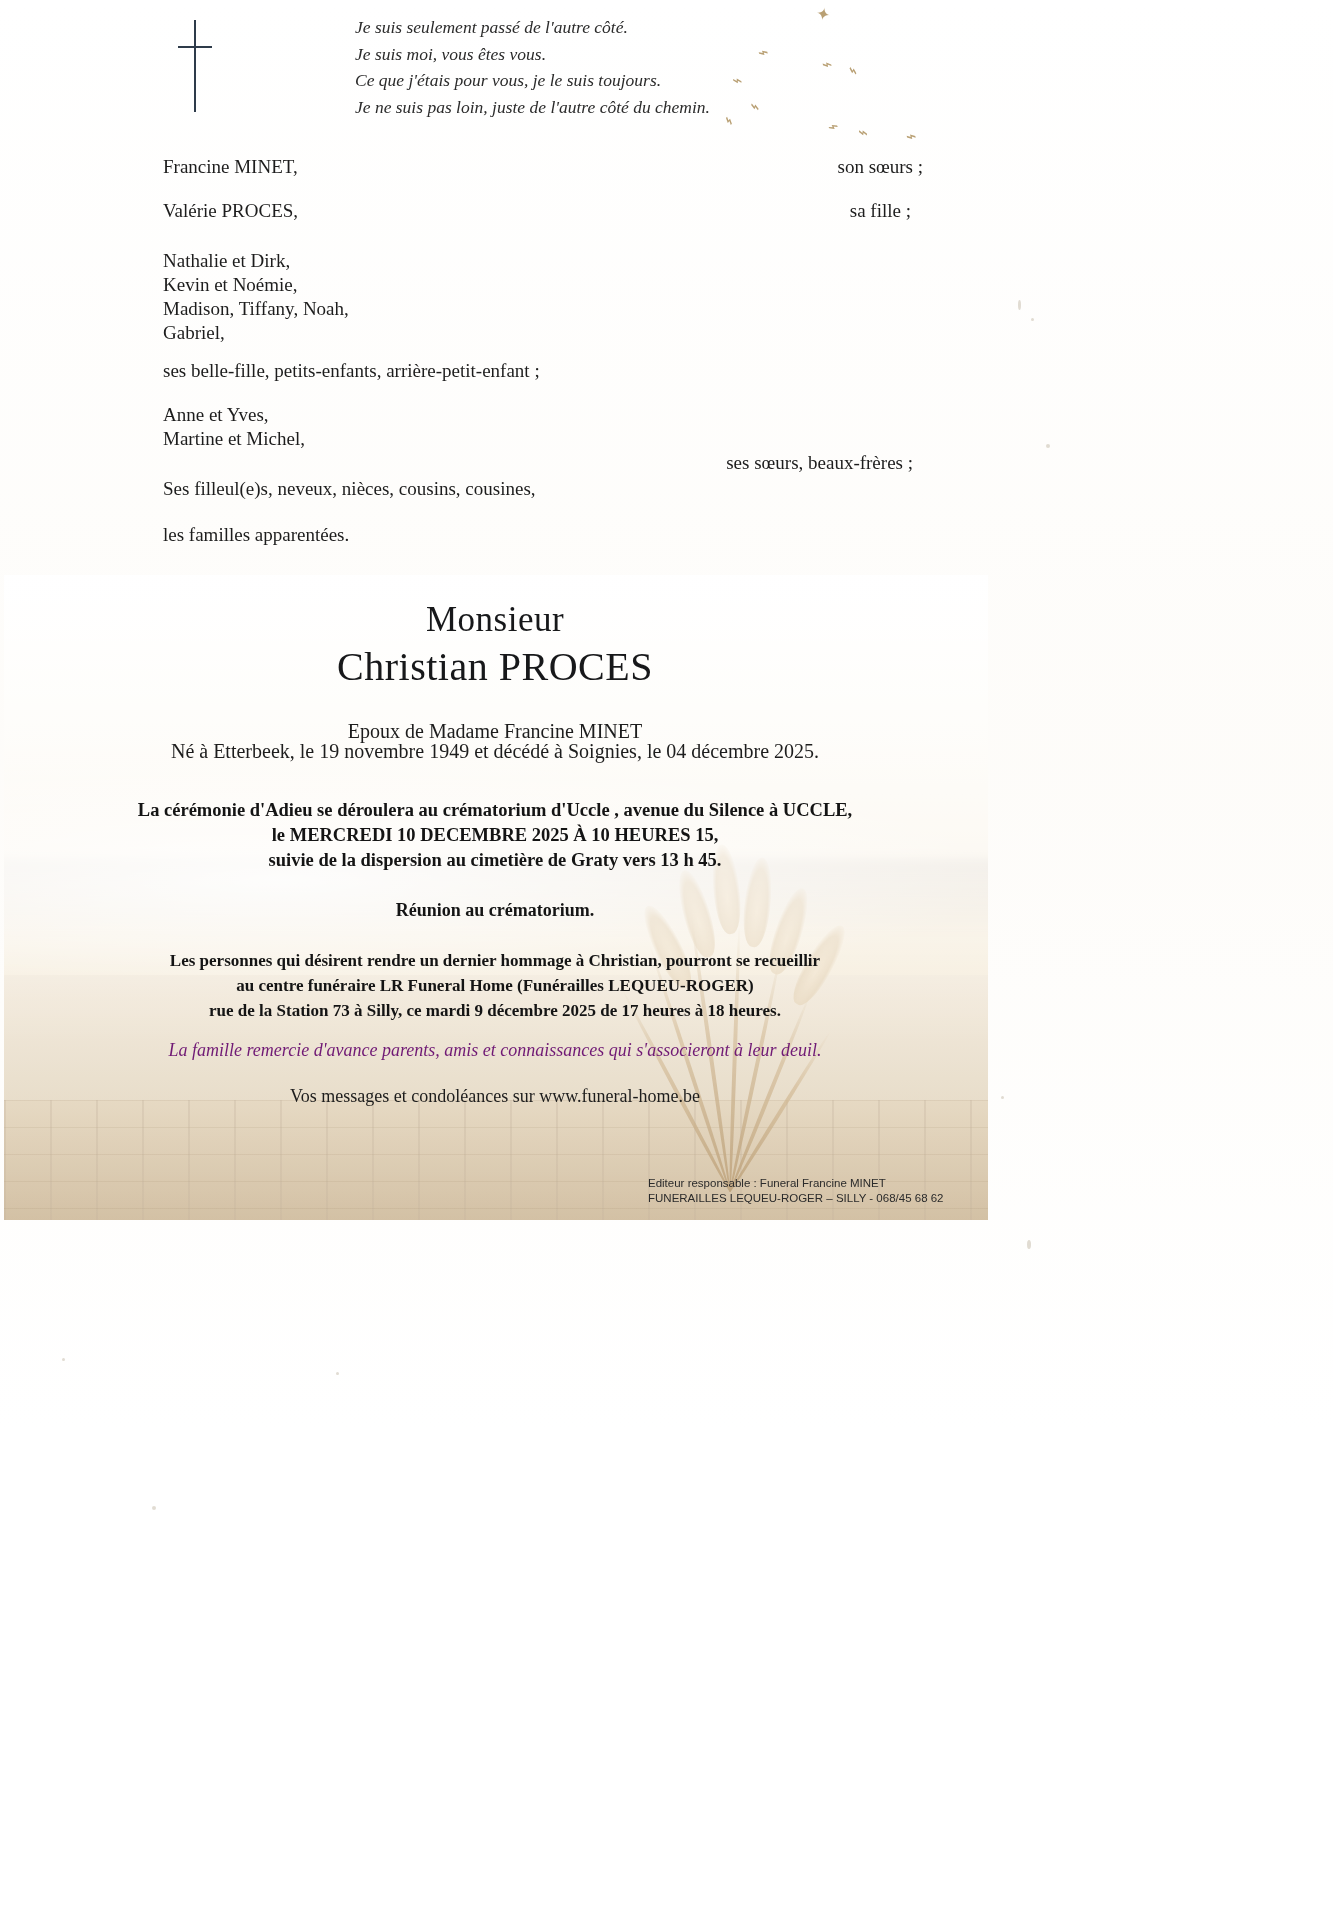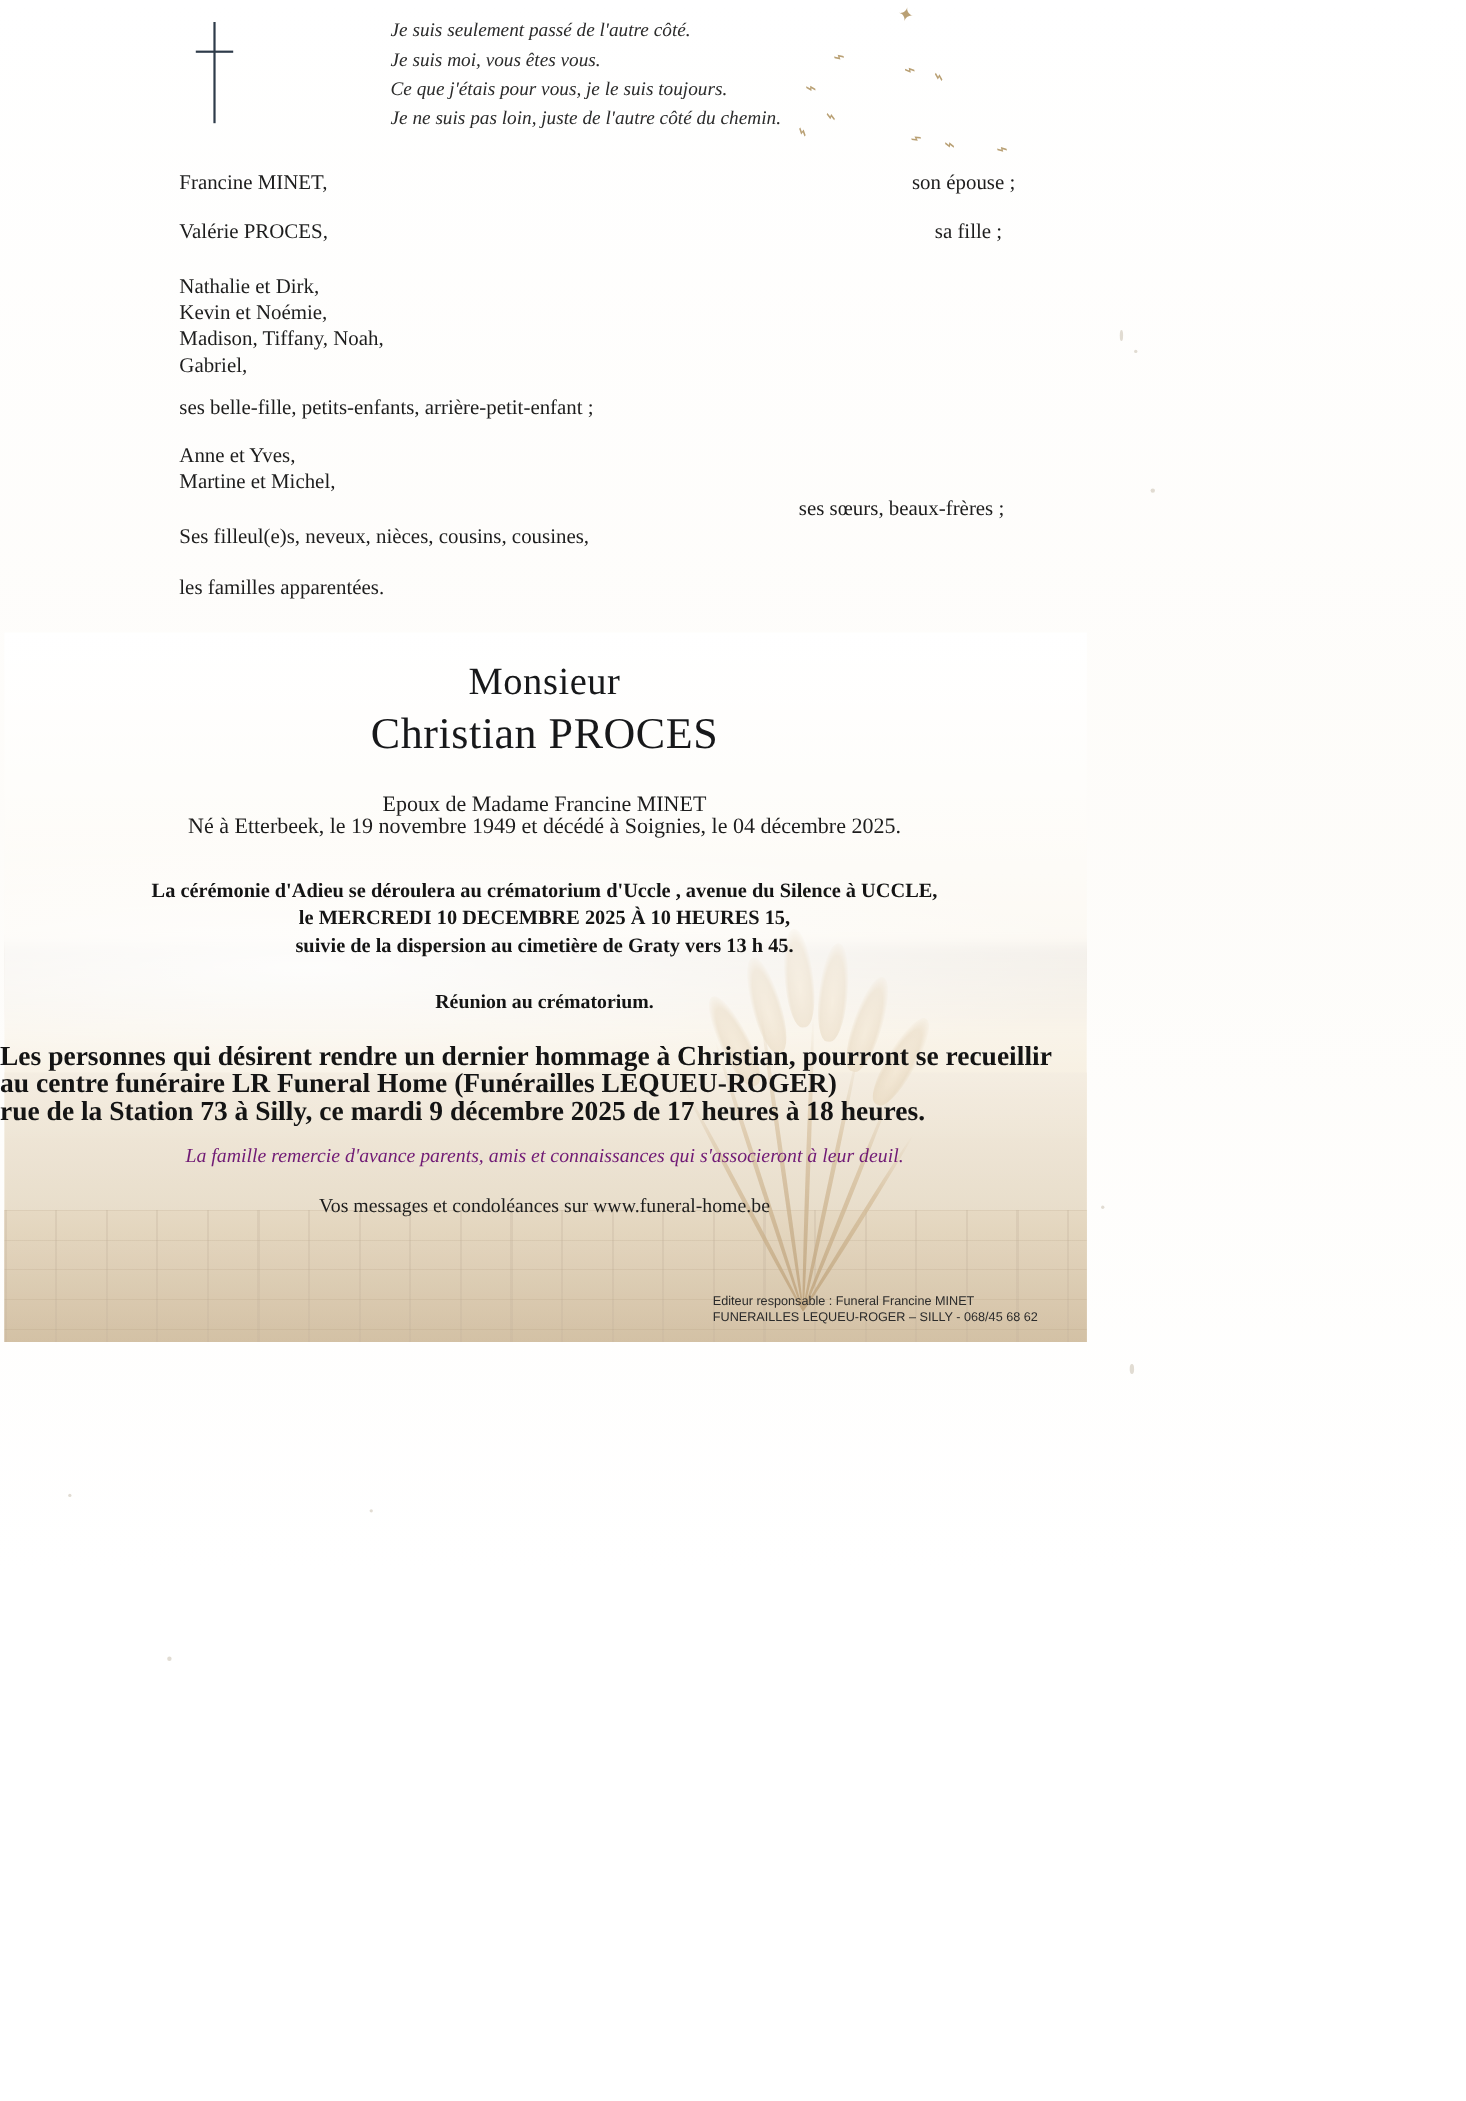--- a/index.html
+++ b/index.html
@@ -289,22 +289,22 @@
     font-size: 18px;
     font-weight: bold;
     color: #141414;
   }
 
   .homage {
     position: absolute;
     left: 0;
     top: 948px;
     width: 990px;
-    text-align: left;
-    font-size: 25px;
+    text-align: center;
+    font-size: 17px;
     line-height: 25px;
     font-weight: bold;
     color: #141414;
   }
 
   .thanks {
     position: absolute;
     left: 0;
     top: 1040px;
     width: 990px;
@@ -399,21 +399,21 @@
     <div>Je suis seulement passé de l'autre côté.</div>
     <div>Je suis moi, vous êtes vous.</div>
     <div>Ce que j'étais pour vous, je le suis toujours.</div>
     <div>Je ne suis pas loin, juste de l'autre côté du chemin.</div>
   </div>
 
   <div class="family">
 
     <div class="fam-row" style="margin-bottom:20px;">
       <span class="fam-left">Francine MINET,</span>
-      <span class="fam-right">son épouse ;</span>
+      <span class="fam-right">son sœurs ;</span>
     </div>
 
     <div class="fam-row" style="margin-bottom:26px;">
       <span class="fam-left">Valérie PROCES,</span>
       <span class="fam-right" style="right:12px;">sa fille ;</span>
     </div>
 
     <div class="fam-row" style="margin-bottom:20px;">
       <span class="fam-names">
         <span>Nathalie et Dirk,</span>

